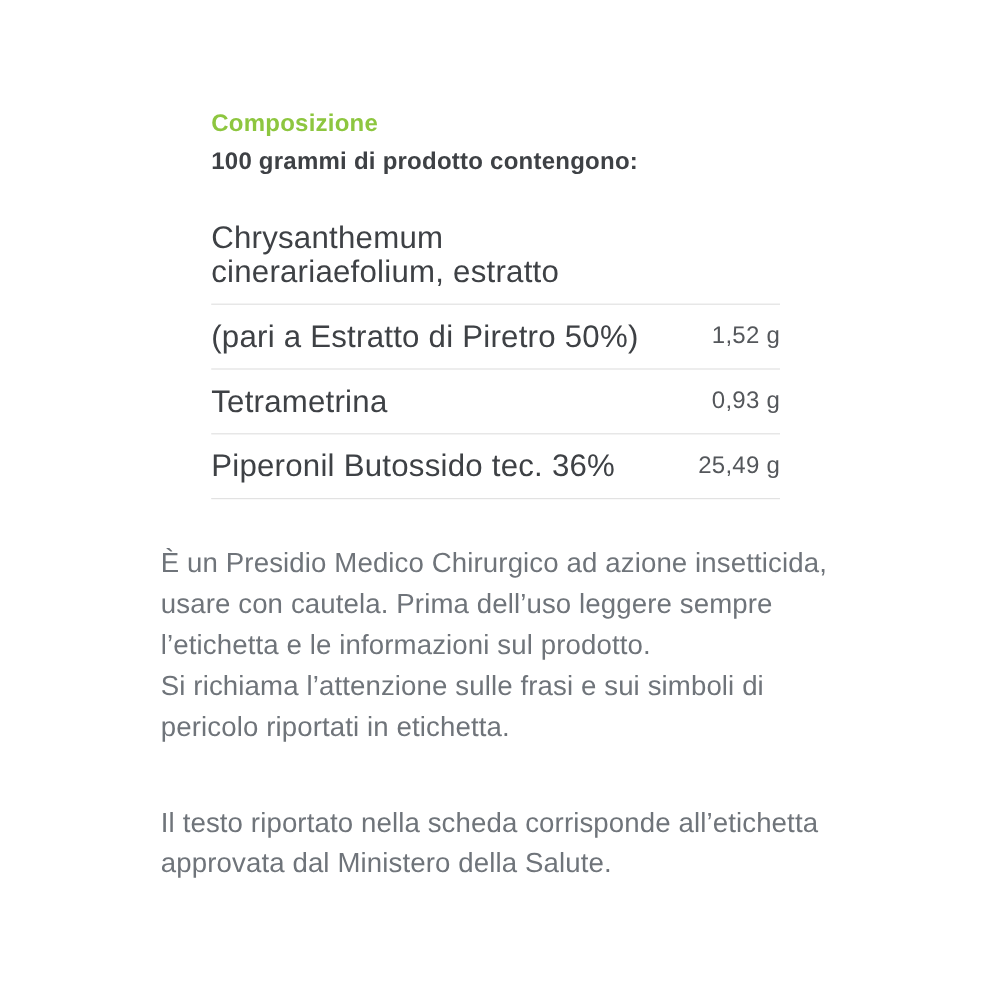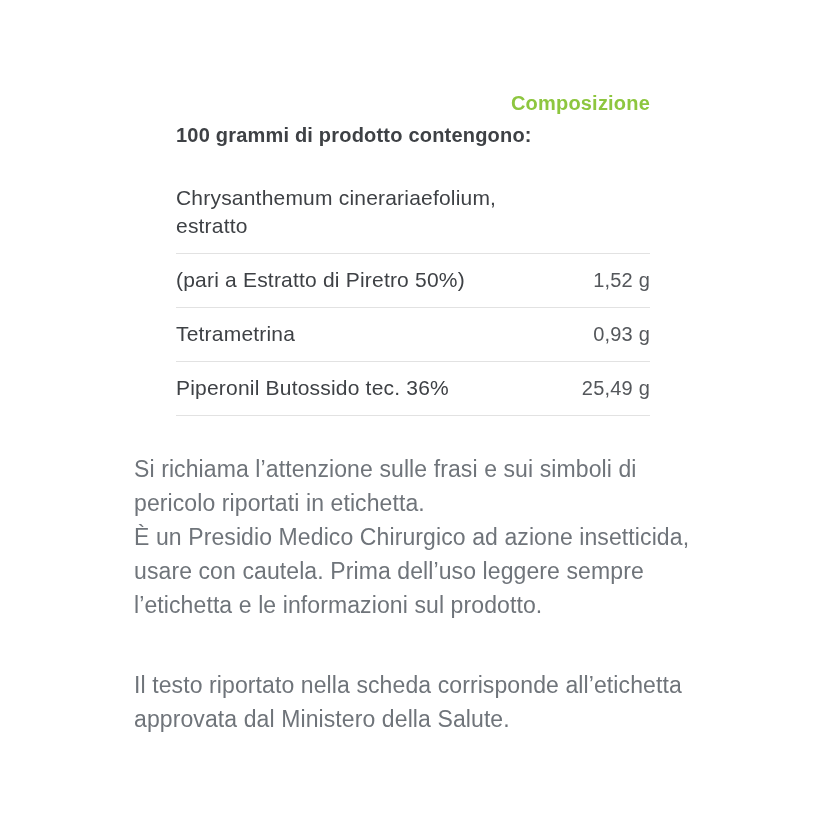--- a/index.html
+++ b/index.html
@@ -25,42 +25,41 @@
     top: 90px;
     width: 474px;
   }
   .comp-title {
     font-size: 20px;
     line-height: 26px;
     font-weight: 600;
     color: #8dc63f;
     letter-spacing: 0.2px;
     margin: 0 0 6px 0;
-    text-align: right;
   }
   .comp-subtitle {
     font-size: 20px;
     line-height: 26px;
     font-weight: 700;
     color: #3e4145;
     letter-spacing: 0.2px;
     margin: 0 0 24px 0;
   }
   .comp-table {
     width: 100%;
   }
   .comp-row {
     display: flex;
     justify-content: space-between;
     align-items: flex-start;
     padding: 12px 0 13px 0;
     border-bottom: 1px solid #e2e2e2;
   }
   .row-label {
-    font-size: 21px;
+    font-size: 26px;
     line-height: 28px;
     color: #3e4145;
     letter-spacing: 0.2px;
     flex: 0 1 auto;
   }
   .row-value {
     font-size: 20px;
     line-height: 28px;
     color: #54575b;
     letter-spacing: 0.2px;
@@ -116,18 +115,18 @@
         <span class="row-value">0,93 g</span>
       </div>
       <div class="comp-row">
         <span class="row-label">Piperonil Butossido tec. 36%</span>
         <span class="row-value">25,49 g</span>
       </div>
     </div>
   </div>
 
   <div class="desc">
+    <p>È un Presidio Medico Chirurgico ad azione insetticida, usare con cautela. Prima dell’uso leggere sempre l’etichetta e le informazioni sul prodotto.</p>
     <p>Si richiama l’attenzione sulle frasi e sui simboli di pericolo riportati in etichetta.</p>
-    <p>È un Presidio Medico Chirurgico ad azione insetticida, usare con cautela. Prima dell’uso leggere sempre l’etichetta e le informazioni sul prodotto.</p>
     <p>Il testo riportato nella scheda corrisponde all’etichetta approvata dal Ministero della Salute.</p>
   </div>
 
 </div>
 
 </body></html>

